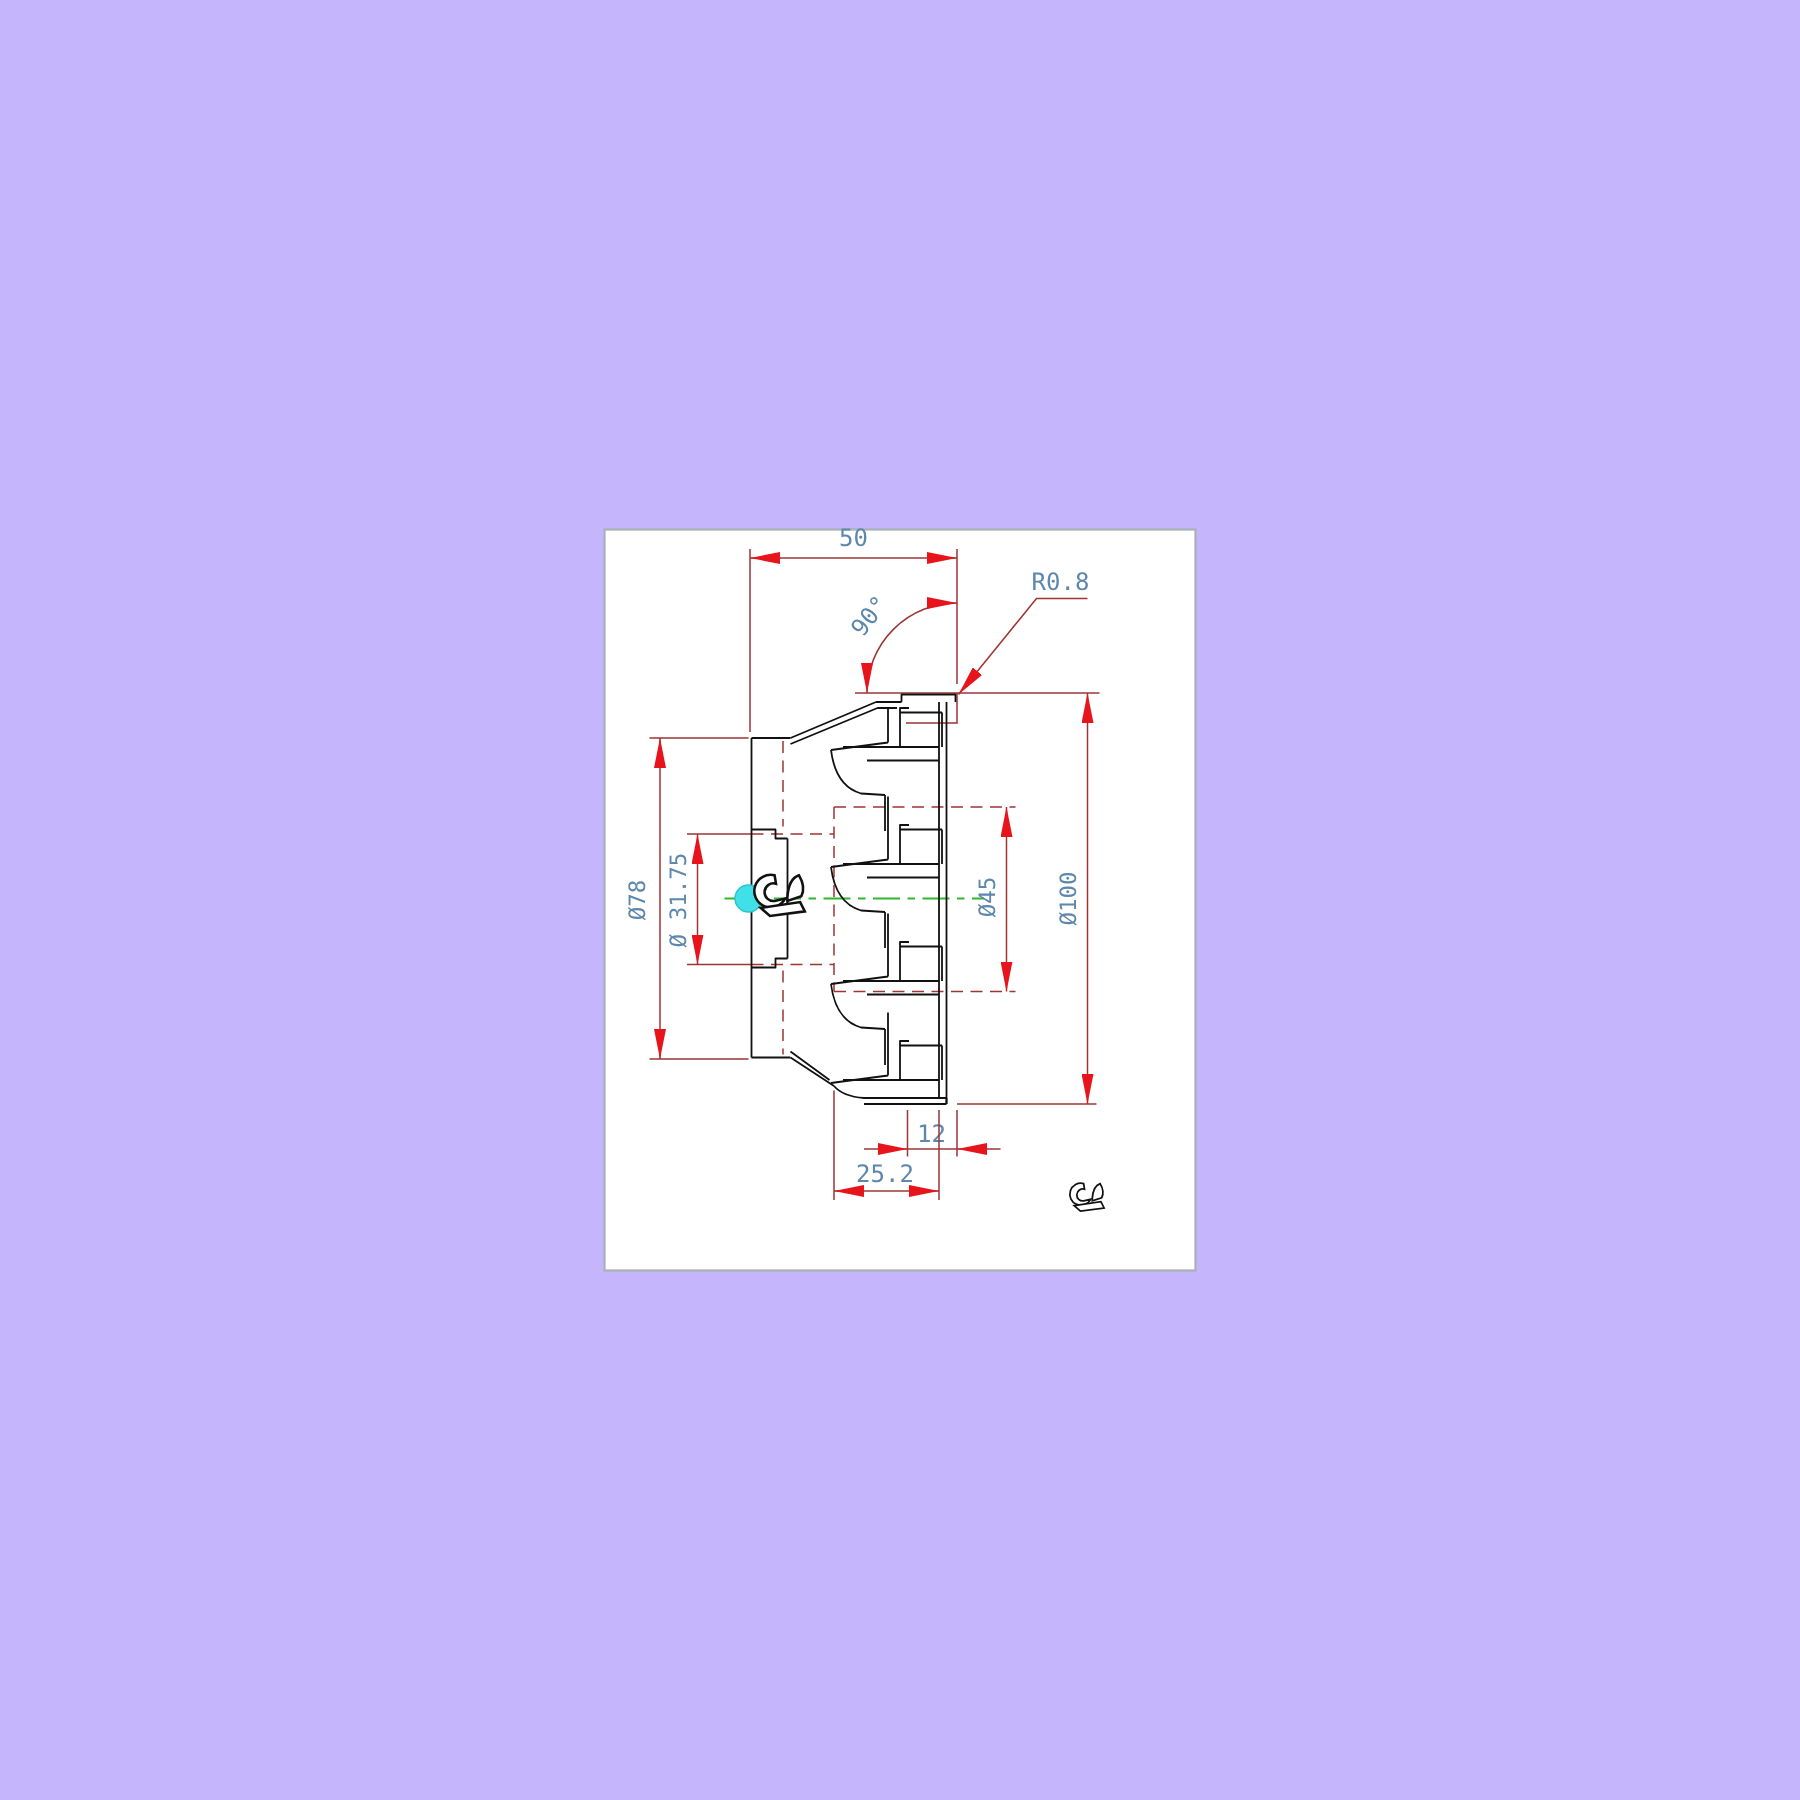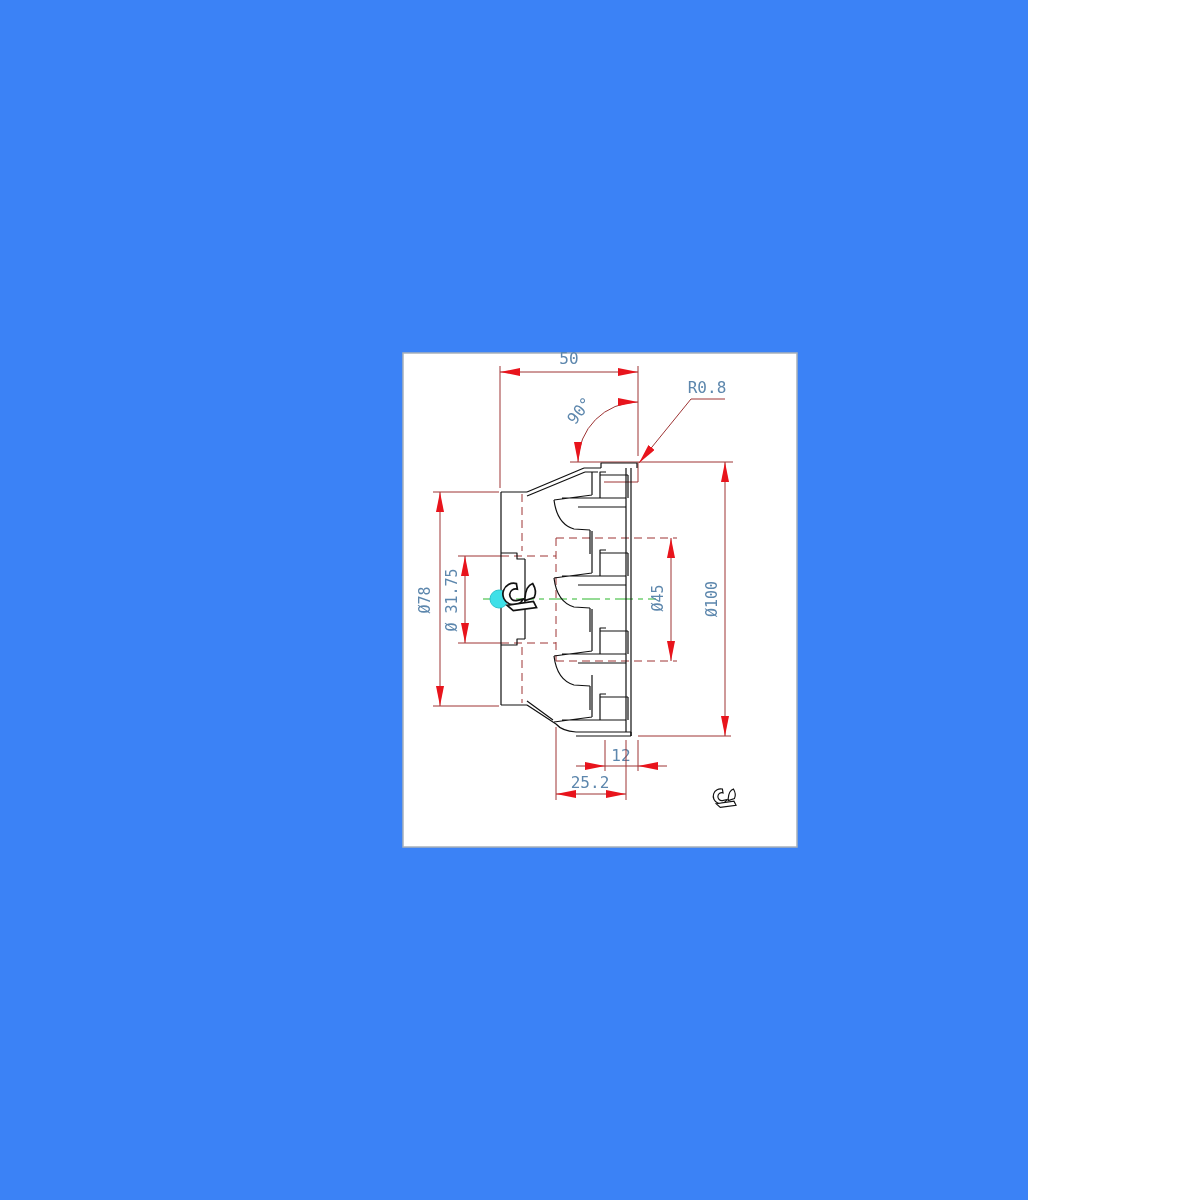--- a/index.html
+++ b/index.html
@@ -1,16 +1,16 @@
 <!DOCTYPE html>
 <html><head>
 <meta charset="utf-8">
 <style>
   html,body{margin:0;padding:0;background:#ffffff;}
-  #canvas{position:relative;width:1028px;height:1200px;background:#3b82f6;overflow:hidden;
+  #canvas{position:relative;width:1200px;height:1200px;background:#c4b5fd;overflow:hidden;
           font-family:"DejaVu Sans Mono","Liberation Mono",monospace;text-align:center;}
   svg{position:absolute;left:0;top:0;}
   text{font-family:"DejaVu Sans Mono","Liberation Mono",monospace;}
 </style>
 </head>
 <body>
 
 <div id="canvas">
 <svg width="1200" height="1200" viewBox="0 0 1200 1200">
 

